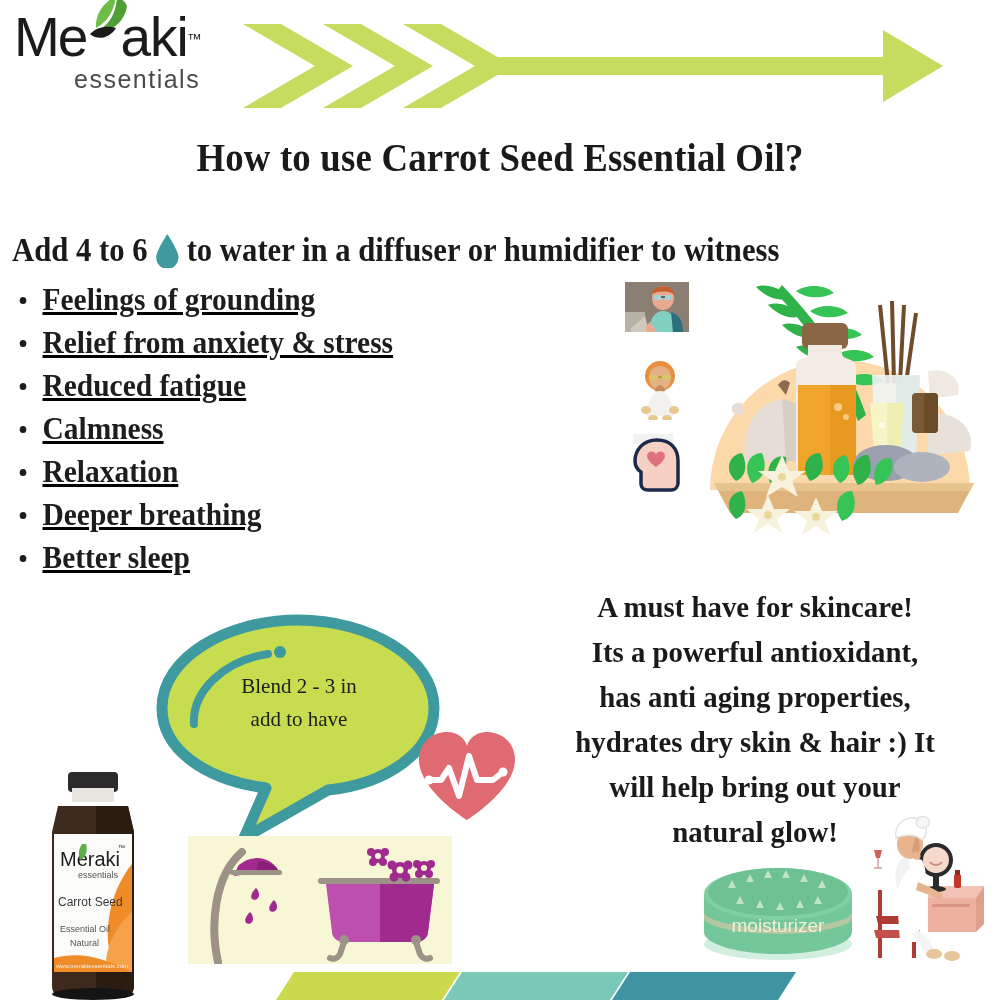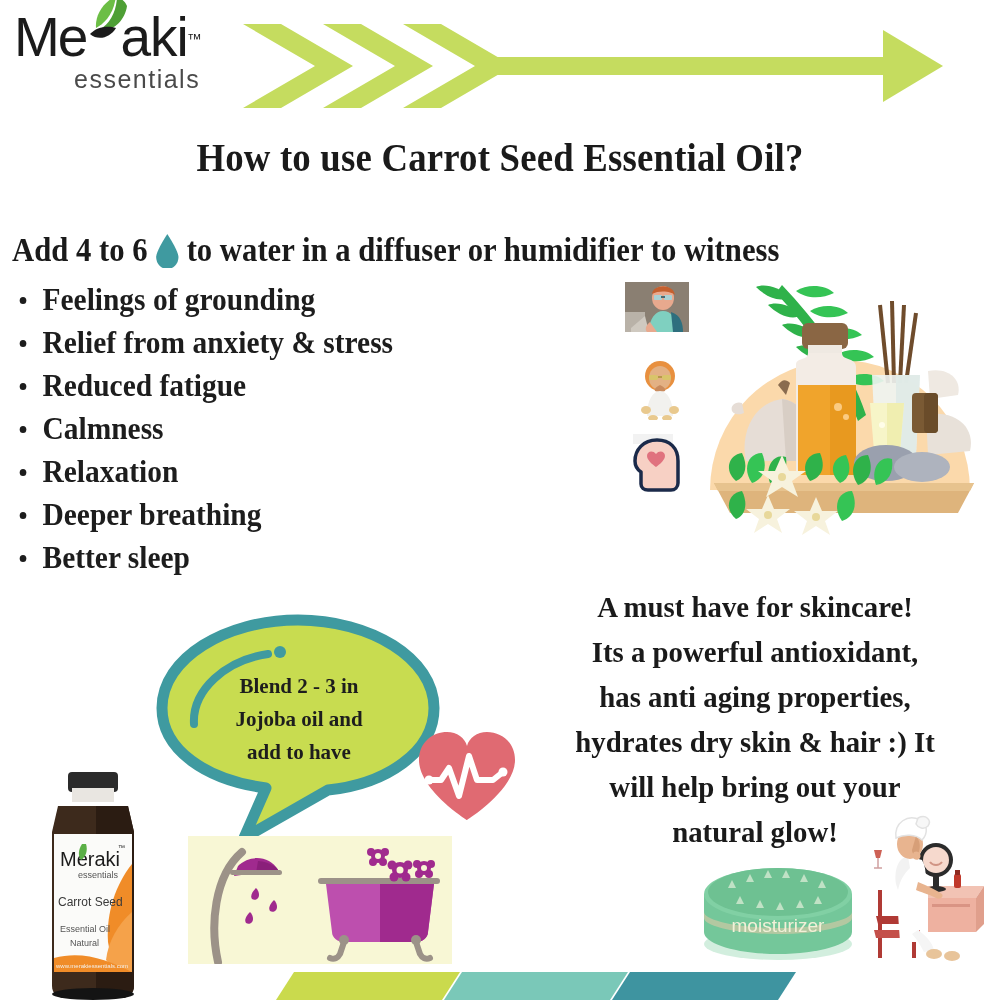--- a/index.html
+++ b/index.html
@@ -38,41 +38,41 @@
     position:absolute; left:12px; top:232px; width:960px;
     font-family:"Liberation Serif", serif; font-weight:700; font-size:33px;
     color:#1a1a1a; white-space:nowrap;
     transform:scaleX(0.93); transform-origin:left top;
     display:flex; align-items:center; gap:0px;
   }
   .intro span.t { display:inline-block; }
   .drop-inline { display:inline-block; width:26px; height:34px; margin:0 8px; vertical-align:-6px; }
 
   
-  .benefits { position:absolute; left:14px; top:278px; width:560px; }
+  .benefits { position:absolute; left:14px; top:278px; width:560px;text-decoration:underline; }
   .benefits li {
     list-style:none; font-family:"Liberation Serif", serif; font-weight:700;
     font-size:31px; color:#1d1d1d; line-height:43px; padding-left:30px; position:relative;
     transform:scaleX(0.95); transform-origin:left center;
   }
   .benefits li:before {
     content:""; position:absolute; left:6px; top:19px; width:7px; height:7px;
     border-radius:50%; background:#1d1d1d;
   }
 
   
   .spa { position:absolute; left:690px; top:275px; width:300px; height:290px; }
   .mini-icons { position:absolute; left:625px; top:282px; width:66px; height:210px; }
   .mini { position:absolute; }
 
   
   .bubble-wrap { position:absolute; left:148px; top:612px; width:300px; height:240px; }
   .bubble-text {
     position:absolute; left:56px; top:58px; width:190px; text-align:center;
-    font-family:"Liberation Serif", serif; font-weight:700; font-size:21px;
+    font-family:"Liberation Serif", serif; font-weight:400; font-size:21px;
     color:#1d1d1d; line-height:33px;
   }
 
   
   .skincare {
     position:absolute; left:520px; top:584px; width:470px; text-align:center;
     font-family:"Liberation Serif", serif; font-weight:700; font-size:30px;
     color:#1a1a1a; line-height:45px;
     transform:scaleX(0.96); transform-origin:center top;
   }
@@ -264,21 +264,20 @@
   </svg>
 
   <div class="bubble-wrap">
     <svg width="300" height="240" viewBox="0 0 300 240">
       <path d="M150 8 C222 8 286 46 286 96 C286 140 238 172 180 178 L96 226 L118 176 C58 168 14 138 14 96 C14 46 78 8 150 8 Z" fill="#c8dc50" stroke="#3f9aa0" stroke-width="11" stroke-linejoin="round"></path>
       <path d="M46 112 C44 78 78 48 120 42" fill="none" stroke="#3f9aa0" stroke-width="8" stroke-linecap="round"></path>
       <circle cx="132" cy="40" r="6" fill="#3f9aa0"></circle>
     </svg>
     <div class="bubble-text">
       <div>Blend 2 - 3  in</div>
-      <div>Jojoba oil and</div>
       <div>add  to have</div>
     </div>
   </div>
 
   <div class="skincare">
     <div>A must have for skincare!</div>
     <div>Its a powerful antioxidant,</div>
     <div>has anti aging properties,</div>
     <div>hydrates dry skin &amp; hair :) It</div>
     <div>will help bring out your</div>

